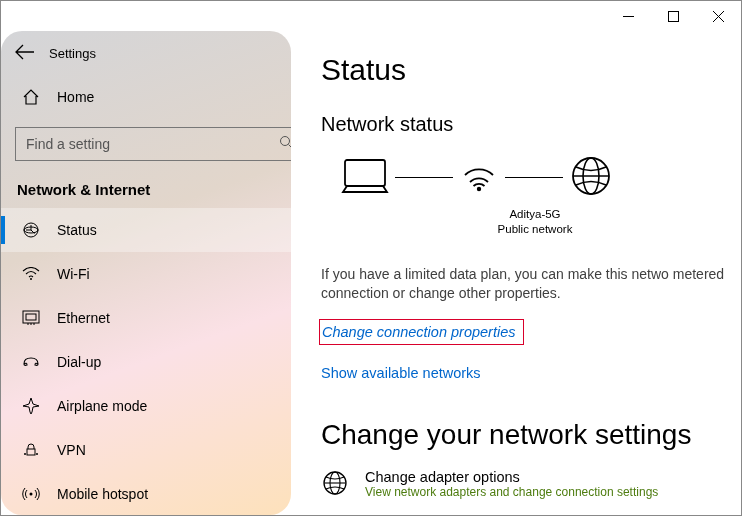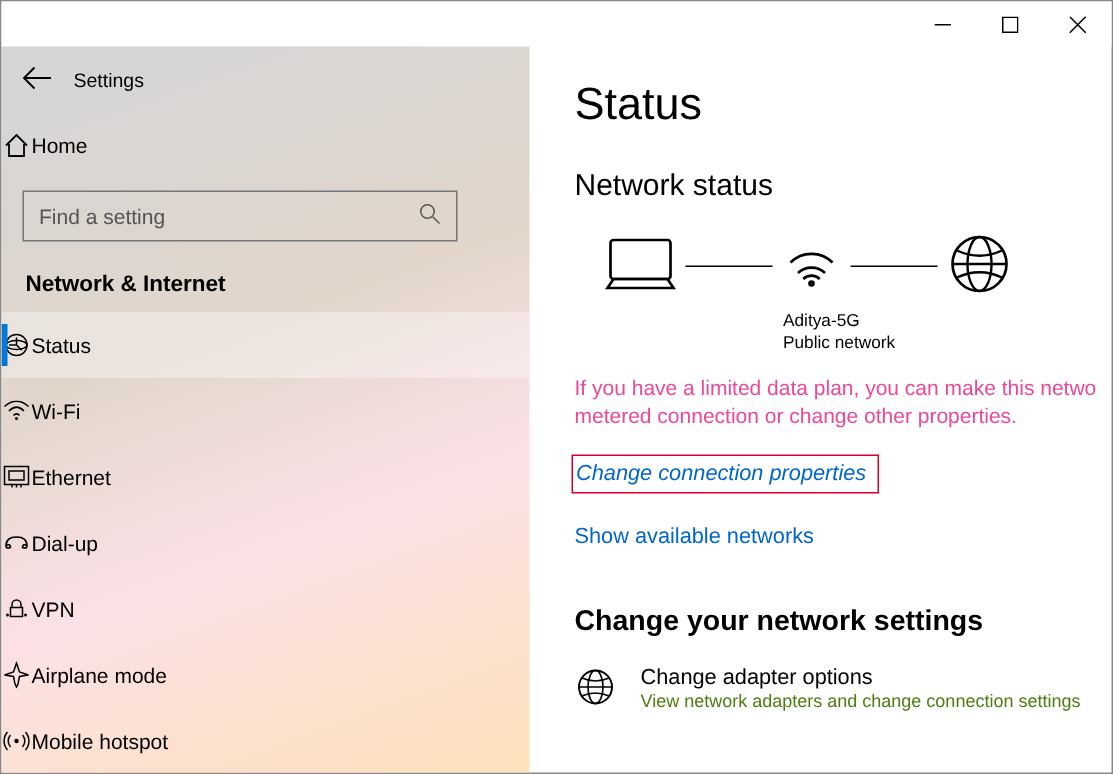--- a/index.html
+++ b/index.html
@@ -33,45 +33,47 @@
     justify-content: center;
     font-family: Arial, sans-serif;
   }
   .titlebar .btn svg { display:block; }
   .body {
     flex: 1;
     display: flex;
     min-height: 0;
   }
   .sidebar {
-    width: 352px;
+    width: 290px;
     background: linear-gradient(160deg, #d4d5d8 0%, #e2d6cb 40%, #fbe1e6 65%, #fde1bb 100%);
     padding: 0;
     overflow: hidden;
     position: relative;
+    border-radius: 21px;
   }
   .sidebar-overlay {
     position: absolute;
     inset: 0;
     background: rgba(255,255,255,0.15);
   }
   .sidebar > * { position: relative; }
   .back-row {
     height: 44px;
     display: flex;
     align-items: center;
     padding-left: 14px;
   }
   .back-row .back { width: 34px; }
   .back-row .title { font-size: 13px; }
   .home-row, .nav-item {
     height: 44px;
     display: flex;
     align-items: center;
-    padding-left: 0;
+    padding-left: 20px;
+    gap: 16px;
     font-size: 14px;
   }
   .nav-icon { width: 20px; display:flex; align-items:center; justify-content:center;}
   .search-wrap {
     padding: 8px 14px 14px 14px;
   }
   .search {
     width: 290px;
     height: 34px;
     border: 1px solid #777;
@@ -122,55 +124,56 @@
     padding-left: 20px;
     margin-bottom: 6px;
   }
   .net-diagram .line {
     width: 58px;
     height: 1.5px;
     background: #000;
     margin: 0 6px;
   }
   .net-caption {
+    text-align: center;
     font-size: 11.5px;
     width: 120px;
-    margin: 2px auto 12px auto;
+    margin: 2px auto 28px auto;
     line-height: 1.3;
     position: relative;
-    left: 20px;
+    left: 4px;
   }
   .content h3 {
     font-weight: 400;
     font-size: 18px;
     margin-bottom: 6px;
   }
   .content p {
     font-size: 14px;
-    color: #ec4899;
+    color: #404040;
     margin-bottom: 16px;
     line-height: 1.35;
   }
   .link {
     color: #0066cc;
     font-size: 14.5px;
     margin-bottom: 20px;
     cursor: pointer;
     display: inline-block;
   }
   .link.boxed {
     border: 1px solid #d9002b;
     padding: 4px 8px 4px 0;
     margin-left: -2px;
     padding-left: 2px;
     font-style: italic;
   }
   .h-settings {
-    font-weight: 700;
-    font-size: 19px;
+    font-weight: 400;
+    font-size: 28px;
     margin: 18px 0 18px 0;
   }
   .adapter-row {
     display: flex;
     align-items: flex-start;
     gap: 16px;
   }
   .adapter-row .txt .title { font-size: 14.5px; }
   .adapter-row .txt .sub { font-size: 12px; color: #4d7c0f; }
 </style>
@@ -272,37 +275,37 @@
         <span class="nav-icon">
           <svg width="18" height="12" viewBox="0 0 18 12">
               <path d="M2 8 Q2 2 9 2 Q16 2 16 8 M2 8 Q2 10 5 9 Q5 6 2 8 M16 8 Q16 10 13 9 Q13 6 16 8" fill="none" stroke="#000" stroke-width="1.1"></path>
             </svg>
         </span>
         <span>Dial-up</span>
       </div>
 
       <div class="nav-item">
         <span class="nav-icon">
+          <svg width="18" height="18" viewBox="0 0 18 18">
+              <path d="M9 1 L11 7 L17 9 L11 10 L10 15 L9 17 L8 15 L7 10 L1 9 L7 7 Z" fill="none" stroke="#000" stroke-width="1"></path>
+            </svg>
+        </span>
+        <span>Airplane mode</span>
+      </div>
+
+      <div class="nav-item">
+        <span class="nav-icon">
           <svg width="18" height="14" viewBox="0 0 18 14">
               <rect x="5" y="6" width="8" height="6" fill="none" stroke="#000" stroke-width="1"></rect>
               <path d="M6 6 V4 a3 3 0 0 1 6 0 V6" fill="none" stroke="#000" stroke-width="1"></path>
               <circle cx="3" cy="11" r="1" fill="#000"></circle>
               <circle cx="15" cy="11" r="1" fill="#000"></circle>
             </svg>
         </span>
         <span>VPN</span>
-      </div>
-
-      <div class="nav-item">
-        <span class="nav-icon">
-          <svg width="18" height="18" viewBox="0 0 18 18">
-              <path d="M9 1 L11 7 L17 9 L11 10 L10 15 L9 17 L8 15 L7 10 L1 9 L7 7 Z" fill="none" stroke="#000" stroke-width="1"></path>
-            </svg>
-        </span>
-        <span>Airplane mode</span>
       </div>
 
       <div class="nav-item">
         <span class="nav-icon">
           <svg width="18" height="16" viewBox="0 0 18 16">
               <circle cx="9" cy="8" r="1.5" fill="#000"></circle>
               <path d="M5 4 a6 6 0 0 0 0 8 M13 4 a6 6 0 0 1 0 8 M3 2 a9 9 0 0 0 0 12 M15 2 a9 9 0 0 1 0 12" fill="none" stroke="#000" stroke-width="1"></path>
             </svg>
         </span>
         <span>Mobile hotspot</span>

